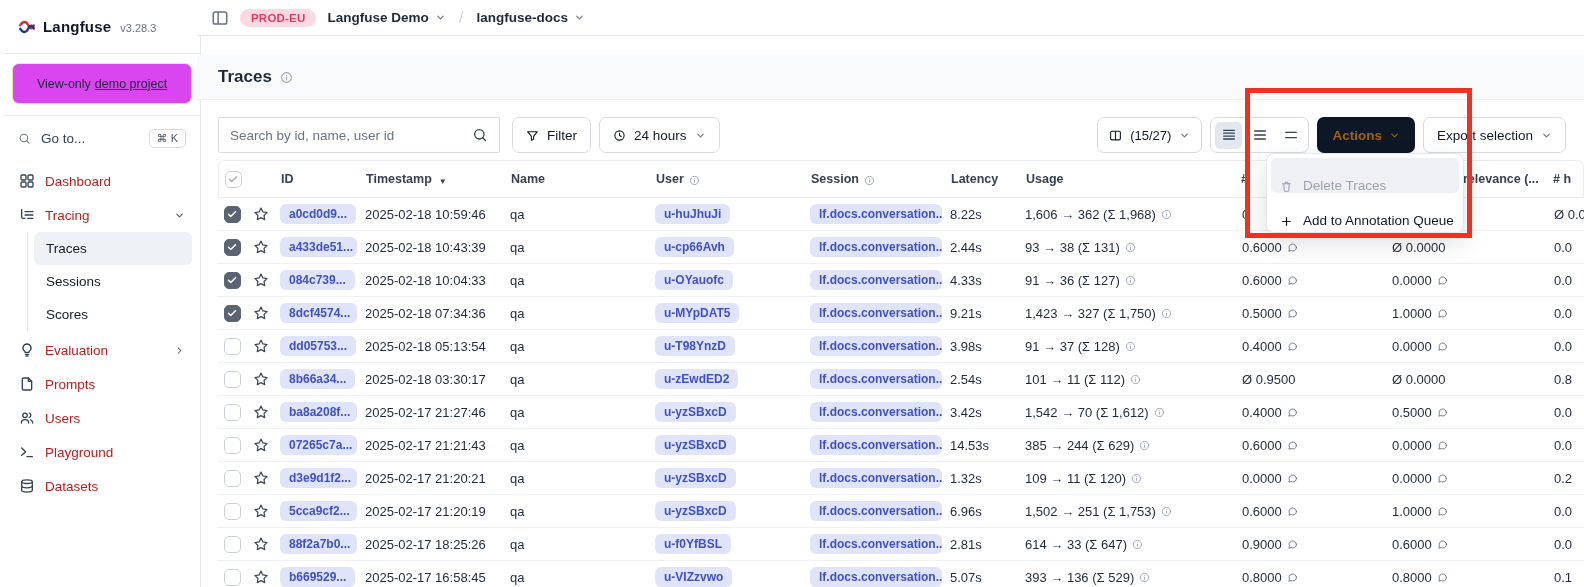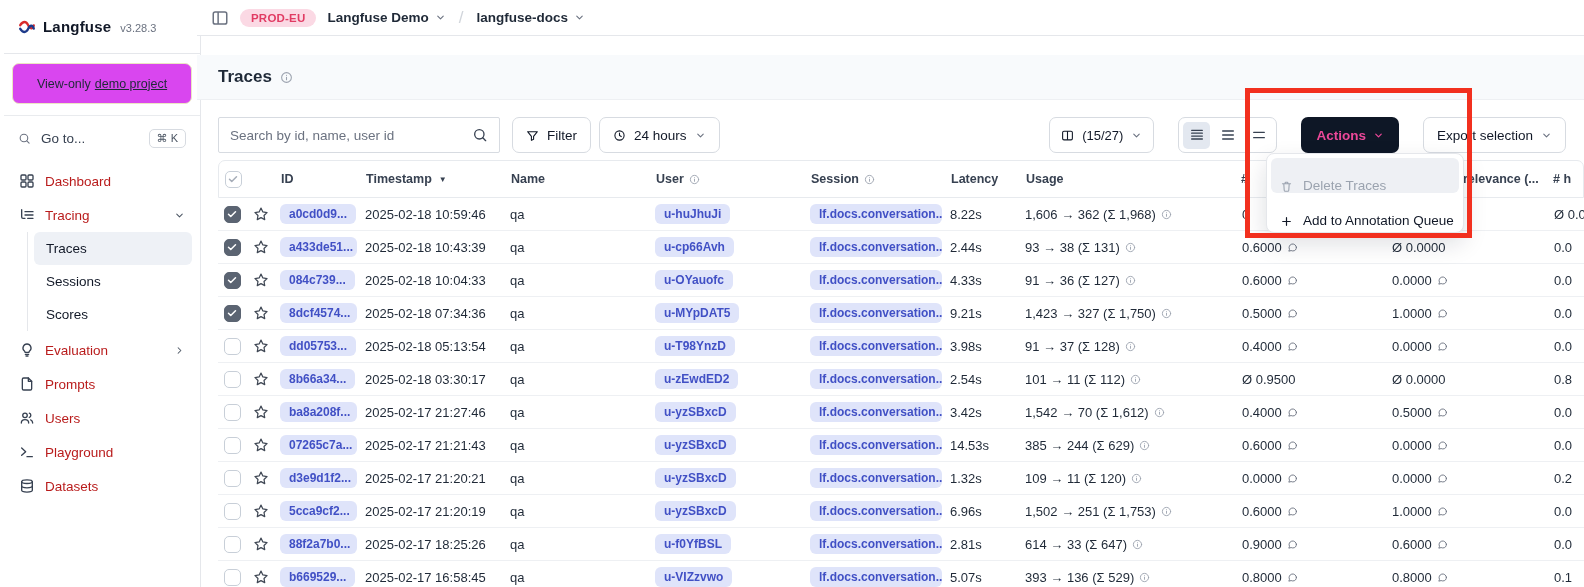--- a/index.html
+++ b/index.html
@@ -62,39 +62,39 @@
     display:flex; align-items:center; gap:8px; font-size:13.5px; color:#111827;
     padding:0 13px; cursor:pointer; white-space:nowrap; }
   .search-box { width:282px; height:36px; border:1px solid #d7dbe1; border-radius:2px;
     display:flex; align-items:center; background:#fff; }
   .search-box input { flex:1; border:none; outline:none; font-size:13.5px;
     padding:0 11px; color:#111827; background:transparent;
     font-family:"Liberation Sans","DejaVu Sans",sans-serif; }
   .search-box input::placeholder { color:#6b7280; }
   .search-btn { width:38px; height:34px; display:flex; align-items:center;
     justify-content:center; color:#374151; cursor:pointer; }
-  .right-cluster { margin-left:auto; display:flex; align-items:center; gap:24px; }
+  .right-cluster { margin-left:auto; display:flex; align-items:center; gap:8px; }
   .toggle-group { height:36px; border:1px solid #d7dbe1; border-radius:7px;
     display:flex; align-items:center; gap:4px; padding:0 4px; background:#fff; }
   .toggle { width:27px; height:27px; border-radius:5px; display:flex;
     align-items:center; justify-content:center; color:#374151; cursor:pointer; }
   .toggle.selected { background:#e3e8f0; }
-  .btn-dark { height:36px; background:#0e1726; color:#ec4899; border-radius:7px;
+  .btn-dark { height:36px; background:#0e1726; color:#a16207; border-radius:7px;
     padding:0 15px; display:flex; align-items:center; gap:7px; font-size:13.5px;
     font-weight:600; cursor:pointer; border:none; }
 
   
   .table { position:absolute; left:218px; top:160px; width:1366px; }
   .thead, .trow { display:grid;
     grid-template-columns:28px 30px 85px 145px 145px 155px 140px 75px 215px 150px 72px 90px 40px;
     align-items:center; }
   .thead { height:38px; border:1px solid #e7eaee; border-bottom:1px solid #e7eaee;
     border-radius:7px 7px 0 0; font-size:12.5px; font-weight:700; color:#374151;
     background:#fff; }
-  .th { display:flex; align-items:center; gap:5px; padding:0 4px; white-space:nowrap;
+  .th { display:flex; align-items:flex-end; gap:5px; padding:0 4px; white-space:nowrap;
     overflow:hidden; }
   .sort { font-size:8px; color:#374151; margin-left:2px; }
   .trow { height:33px; border-bottom:1px solid #eef0f3; background:#fff; }
   .td { display:flex; align-items:center; padding:0 4px; font-size:13px;
     color:#1f2937; white-space:nowrap; overflow:hidden; gap:5px; }
   .td.c-center, .th.c-center { justify-content:center; padding:0; }
   .pill { background:#dfe4fa; color:#4150c5; font-size:12px; font-weight:700;
     padding:3px 9px; border-radius:6px; white-space:nowrap; overflow:hidden;
     max-width:100%; cursor:pointer; }
   .cb { width:17px; height:17px; border-radius:5px; border:1.5px solid #c8cfd8;

